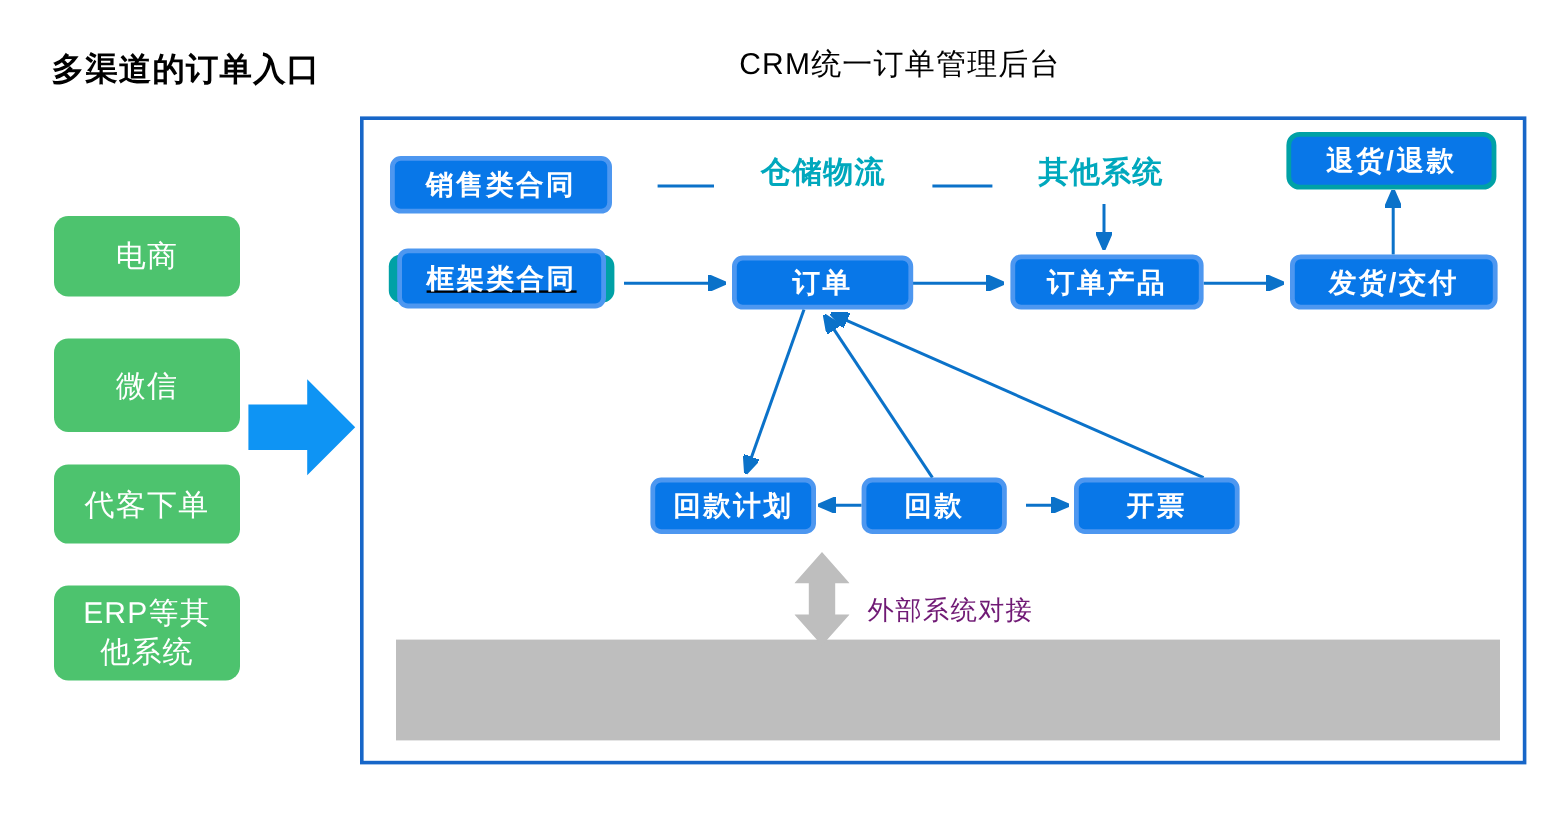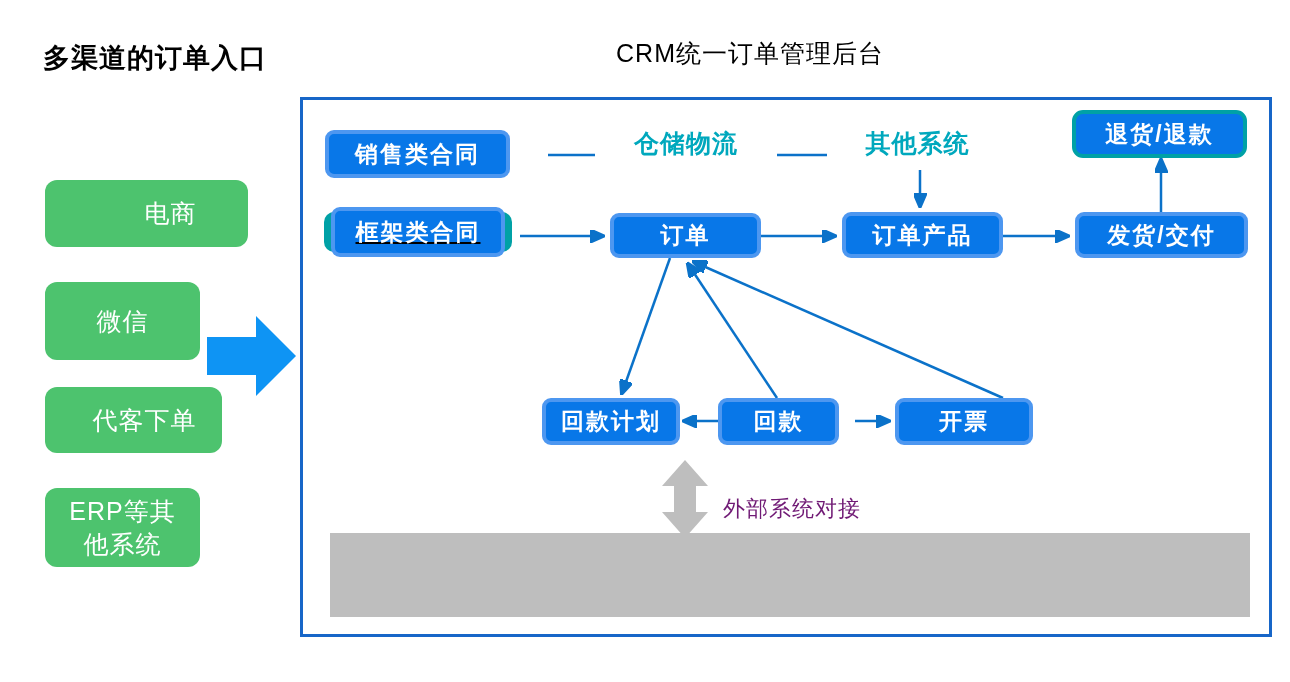--- a/index.html
+++ b/index.html
@@ -50,27 +50,27 @@
   .ext-label{position:absolute;left:420px;top:394px;font-size:22px;font-weight:500;color:#701a75;letter-spacing:1px;z-index:2;}
 </style>
 </head>
 <body>
 
 <div class="stage">
 
   <div class="left-title">多渠道的订单入口</div>
   <div class="main-title">CRM统一订单管理后台</div>
 
-  <div class="channel" style="top:180px;height:67px;padding-left:48px;">
+  <div class="channel" style="top:180px;height:67px;">
     <span>电商</span>
   </div>
   <div class="channel" style="top:282px;height:78px;">
     <span>微信</span>
   </div>
-  <div class="channel" style="top:387px;height:66px;padding-left:22px;">
+  <div class="channel" style="top:387px;height:66px;">
     <span>代客下单</span>
   </div>
   <div class="channel" style="top:488px;height:79px;">
     <span class="wrap2">ERP等其他系统</span>
   </div>
 
   <svg class="arrow-svg" style="left:205px;top:314px;" width="94" height="85" viewBox="0 0 94 85">
     <polygon class="big-arrow" points="2,23 51,23 51,2 91,42 51,82 51,61 2,61"></polygon>
   </svg>
 

